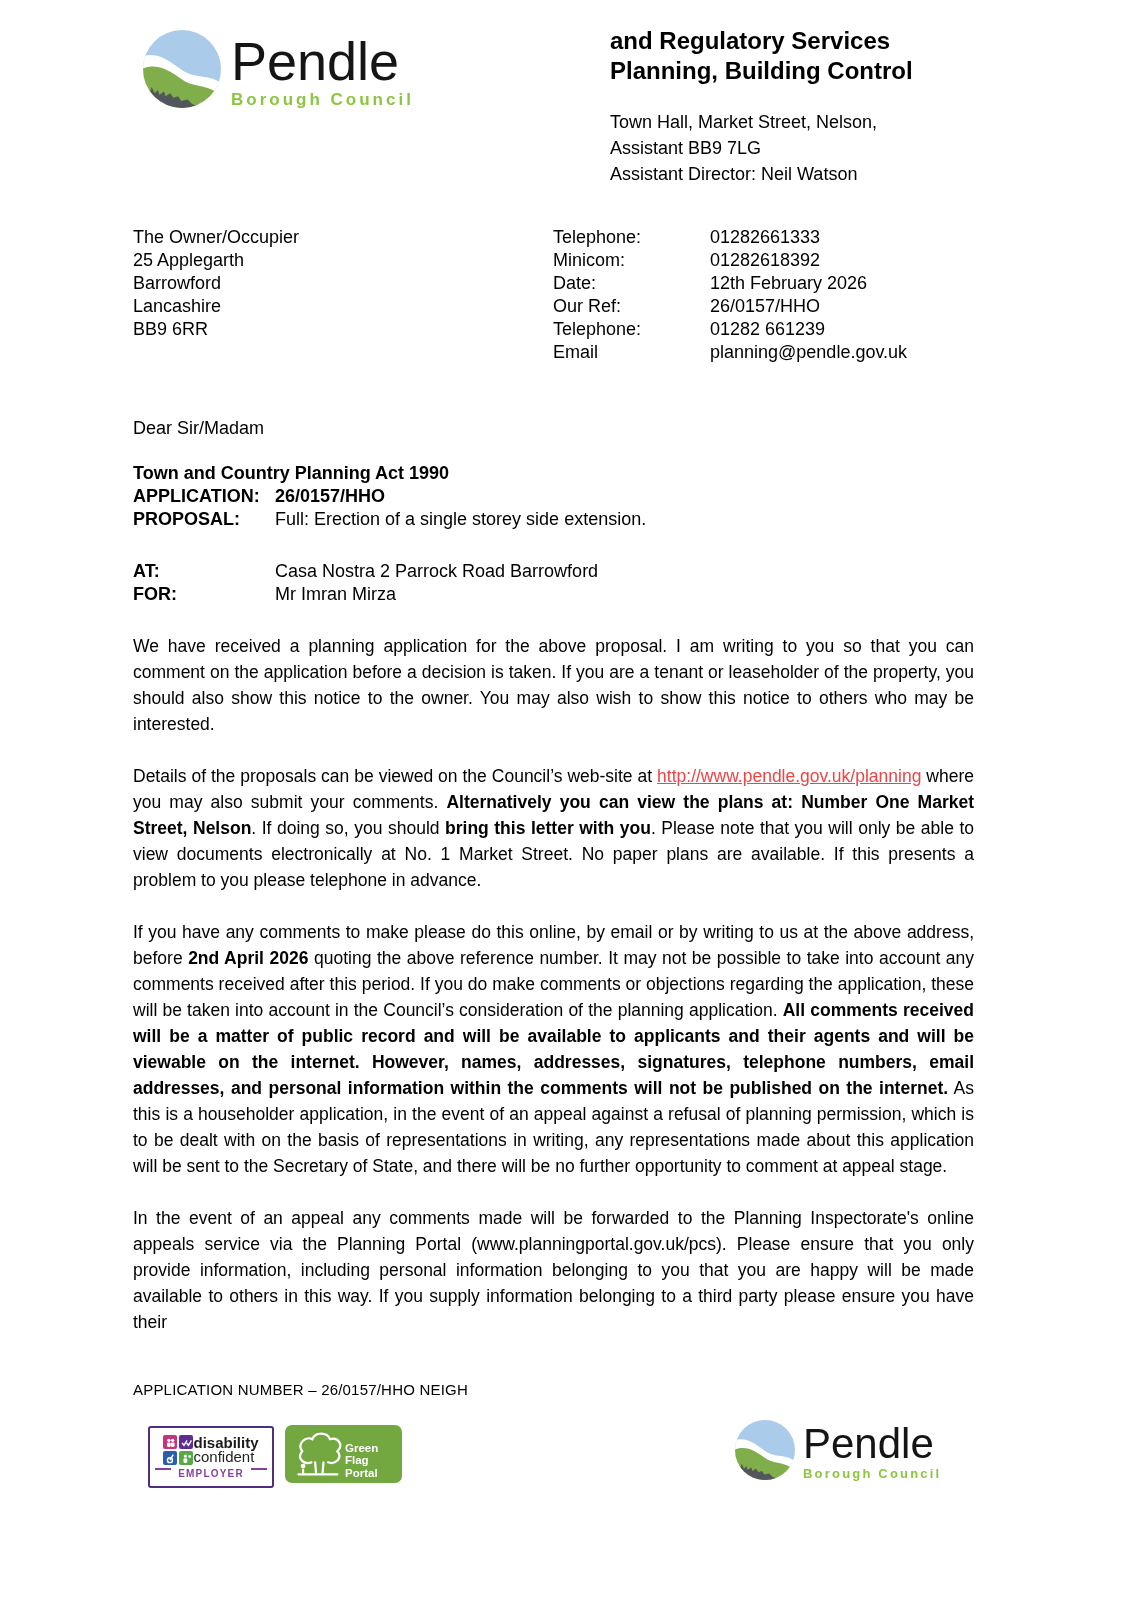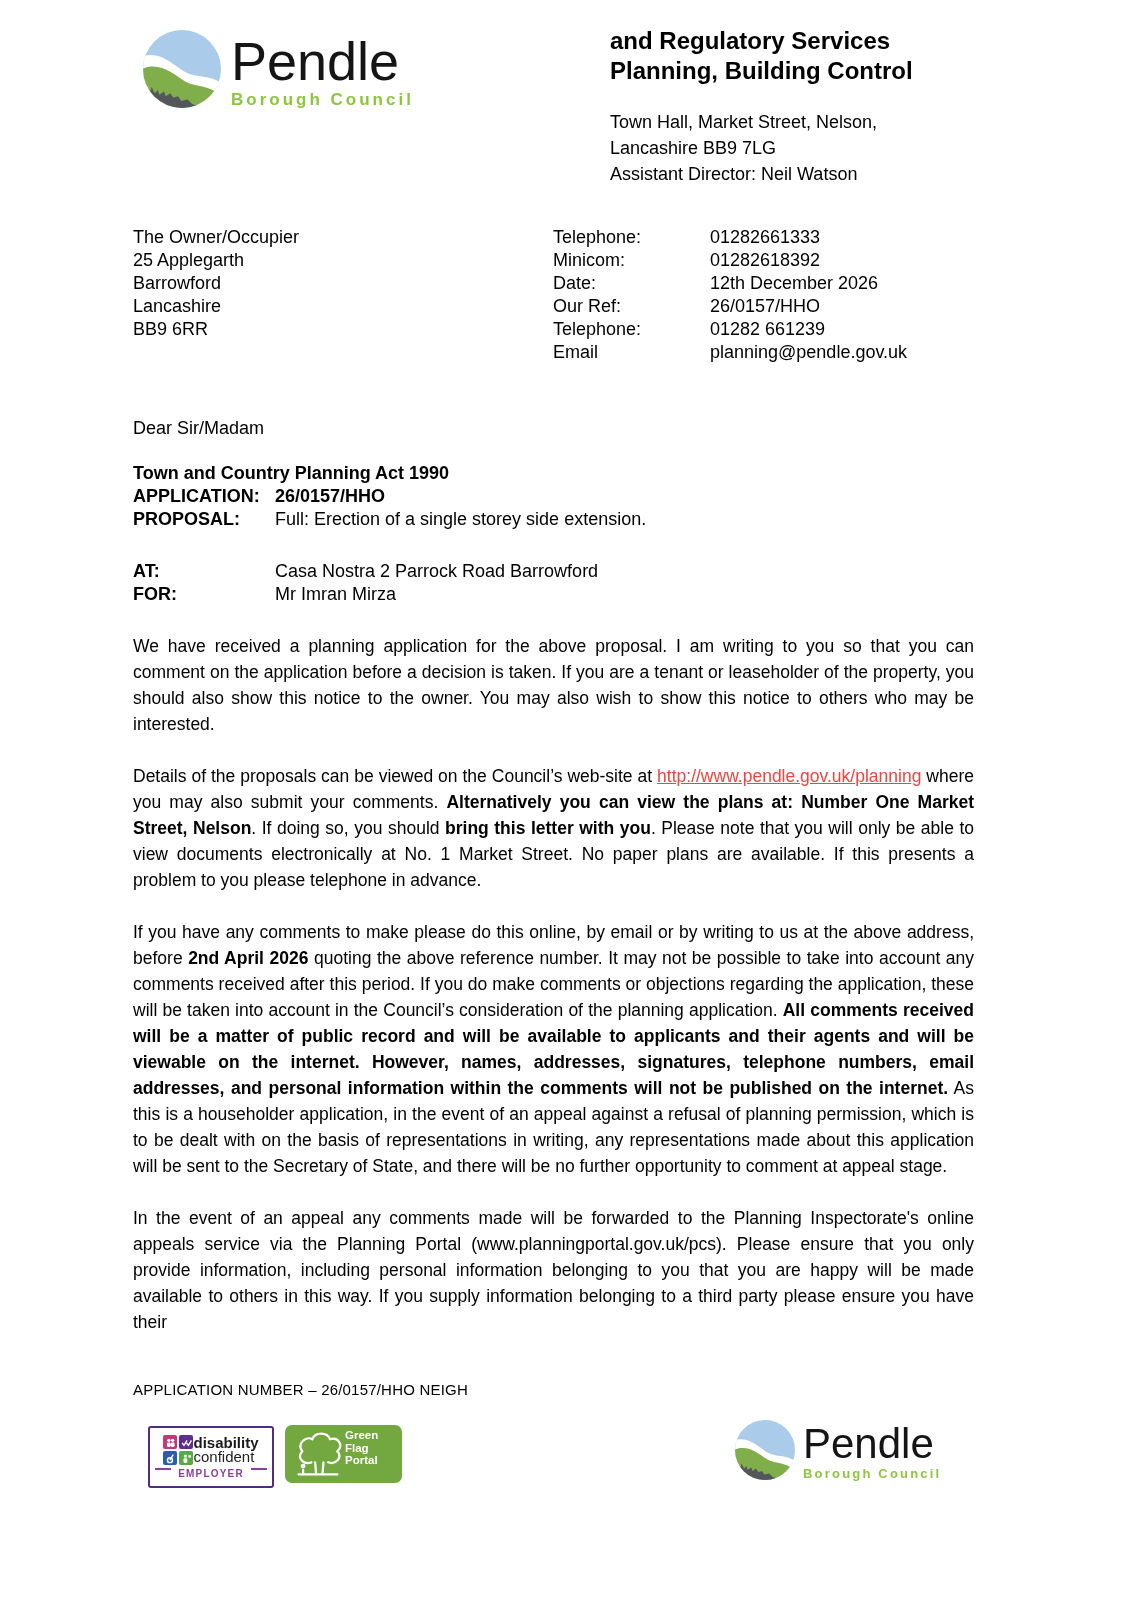--- a/index.html
+++ b/index.html
@@ -63,21 +63,21 @@
   .dc-purple{background:#5E2D91;}
   .dc-blue{background:#2B5DAB;}
   .dc-green{background:#56A944;}
   .dc-words{line-height:14px;font-size:15px;color:#1a1a1a;}
   .dc-w1{font-weight:bold;}
   .dc-w2{font-weight:normal;color:#222;}
   .dc-employer{margin-top:3px;display:flex;align-items:flex-start;gap:7px;color:#8A3FA0;font-size:10px;font-weight:bold;letter-spacing:1.2px;}
   .dc-dash{width:16px;height:2px;background:#8A3FA0;display:inline-block;}
 
   .badge-gf{left:285px;top:1425px;width:117px;height:58px;background:#72A83F;border-radius:7px;
-    display:flex;align-items:flex-start;box-sizing:border-box;padding:4px 6px;}
+    display:flex;align-items:flex-end;box-sizing:border-box;padding:4px 6px;}
   .gf-tree{flex:0 0 auto;width:52px;height:50px;}
   .gf-words{color:#fff;font-size:11.5px;font-weight:bold;line-height:12.5px;margin-left:2px;}
 </style>
 </head>
 <body>
 
 <div class="abs pendle-logo logo-top">
   <svg class="mark" viewBox="0 0 100 100">
     <defs>
         <clipPath id="cc1">
@@ -97,21 +97,21 @@
   </div>
 </div>
 
 <div class="abs dept">
   <div class="dept-title">
     <div>and Regulatory Services</div>
     <div>Planning, Building Control</div>
   </div>
   <div class="dept-addr">
     <div>Town Hall, Market Street, Nelson,</div>
-    <div>Lancashire BB9 7LG</div>
+    <div>Assistant BB9 7LG</div>
     <div>Assistant Director: Neil Watson</div>
   </div>
 </div>
 
 <div class="abs recipient">
   <div>The Owner/Occupier</div>
   <div>25 Applegarth</div>
   <div>Barrowford</div>
   <div>Lancashire</div>
   <div>BB9 6RR</div>
@@ -121,21 +121,21 @@
   <div class="crow">
     <span class="clabel">Telephone:</span>
     <span class="cvalue">01282661333</span>
   </div>
   <div class="crow">
     <span class="clabel">Minicom:</span>
     <span class="cvalue">01282618392</span>
   </div>
   <div class="crow">
     <span class="clabel">Date:</span>
-    <span class="cvalue">12th December 2026</span>
+    <span class="cvalue">12th February 2026</span>
   </div>
   <div class="crow">
     <span class="clabel">Our Ref:</span>
     <span class="cvalue">26/0157/HHO</span>
   </div>
   <div class="crow">
     <span class="clabel">Telephone:</span>
     <span class="cvalue">01282 661239</span>
   </div>
   <div class="crow">

